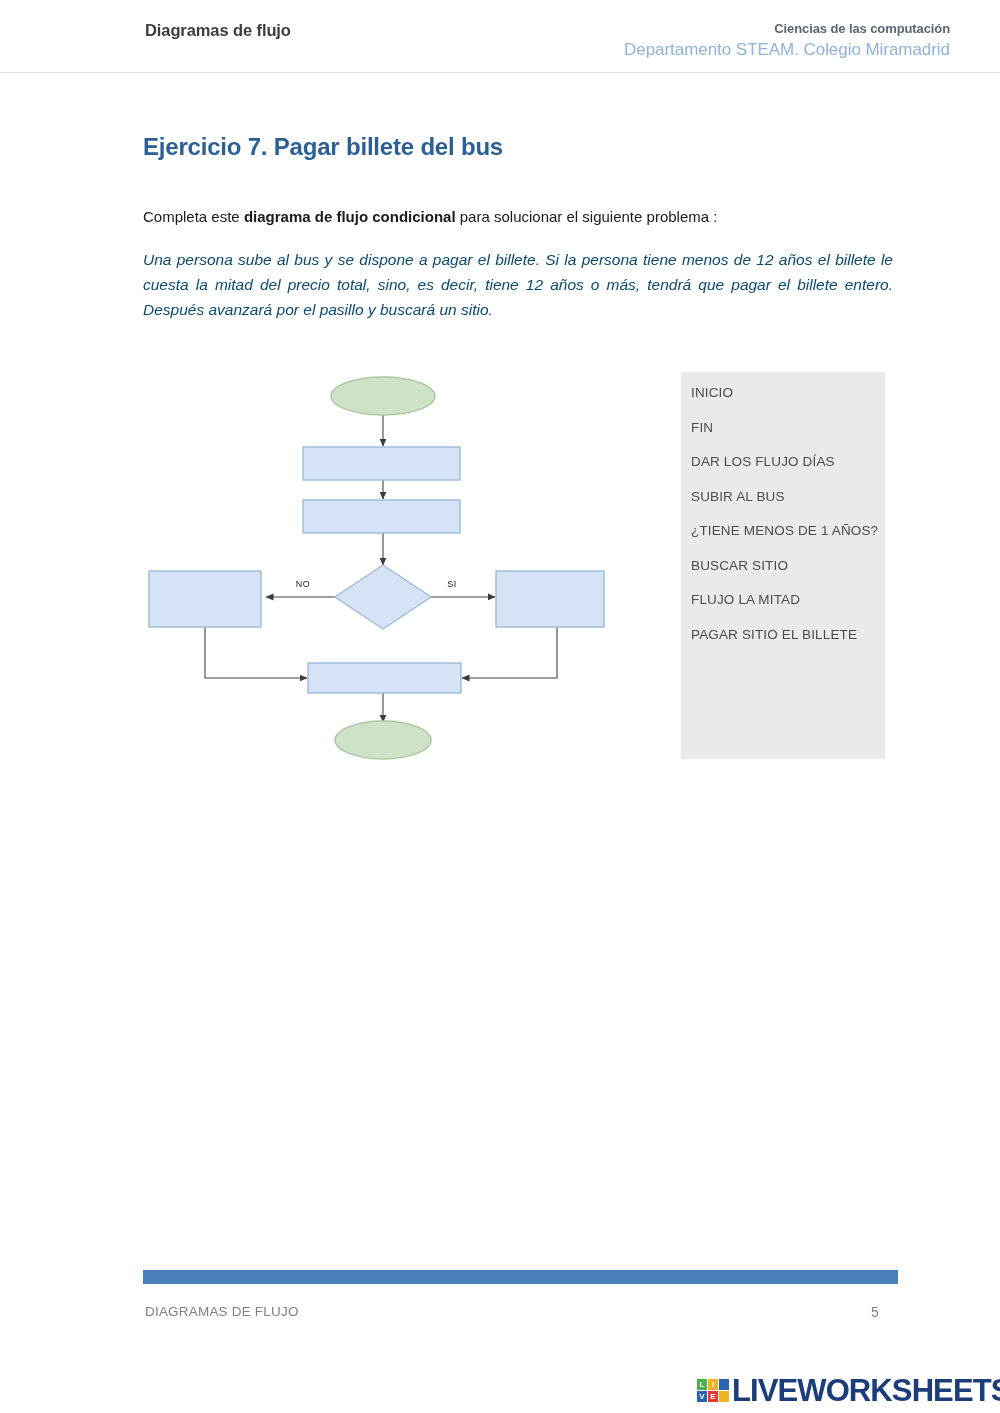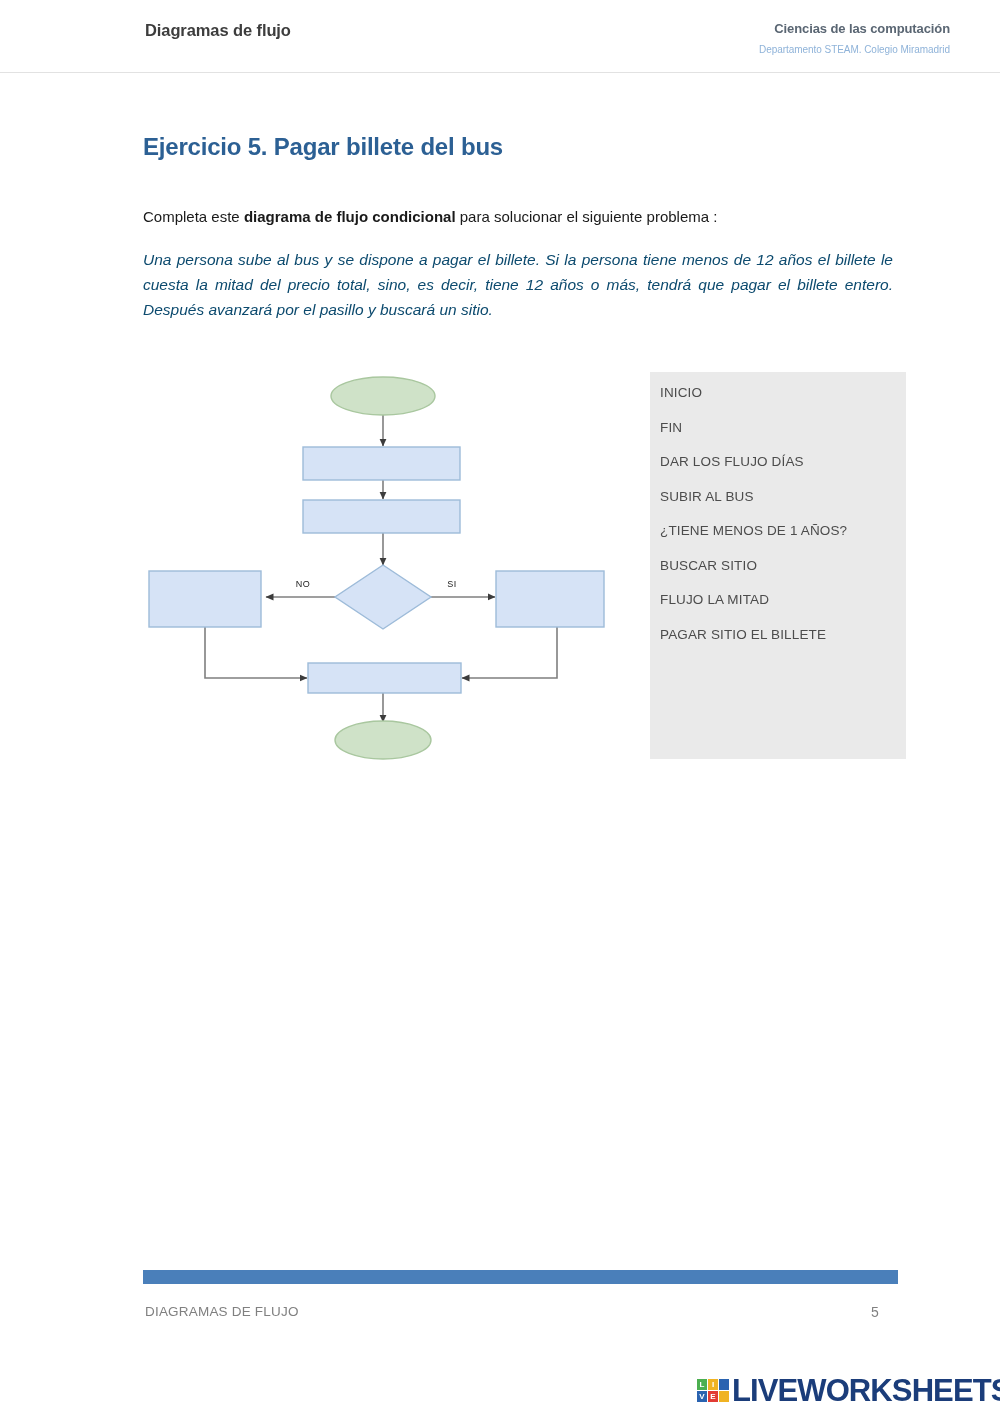--- a/index.html
+++ b/index.html
@@ -35,21 +35,21 @@
     text-align: right;
   }
   #header-course-title {
     font-size: 13px;
     font-weight: bold;
     color: #5a6673;
     letter-spacing: -0.1px;
     line-height: 22px;
   }
   #header-department {
-    font-size: 10px;
+    font-size: 17px;
     color: #8fb3d9;
     line-height: 20px;
     letter-spacing: -0.05px;
     padding-left: 42px;
   }
   #header-rule {
     position: absolute;
     left: 0; top: 72px;
     width: 1000px; height: 1px;
     background: #e2e2e2;
@@ -96,22 +96,22 @@
   .fc-label {
     font-family: "Liberation Sans", sans-serif;
     font-size: 9px;
     fill: #222222;
     letter-spacing: 0.4px;
   }
 
   
   #word-bank {
     position: absolute;
-    left: 650px; top: 372px;
-    width: 256px; height: 387px;
+    left: 681px; top: 372px;
+    width: 204px; height: 387px;
     background: #eaeaea;
   }
   .word-bank-item {
     position: absolute;
     left: 10px;
     font-size: 13.5px;
     color: #4c4c4c;
     letter-spacing: 0.15px;
     white-space: nowrap;
   }
@@ -177,21 +177,21 @@
 
 <div id="page-header">
   <div id="header-left-title">Diagramas de flujo</div>
   <div id="header-right">
     <div id="header-course-title">Ciencias de las computación</div>
     <div id="header-department" style="color: rgb(143, 179, 217);">Departamento STEAM. Colegio Miramadrid</div>
   </div>
 </div>
 <div id="header-rule"></div>
 
-<h1 id="exercise-title" style="color: rgb(44, 96, 148);">Ejercicio 5. Pagar billete del bus</h1>
+<h1 id="exercise-title" style="color: rgb(44, 96, 148);">Ejercicio 7. Pagar billete del bus</h1>
 
 <p id="intro-line"><span>Completa este </span><b>diagrama de flujo condicional</b><span> para solucionar el siguiente problema :</span></p>
 
 <p id="problem-statement">Una persona sube al bus y se dispone a pagar el billete. Si la persona tiene menos de 12 años el billete le cuesta la mitad del precio total, sino, es decir, tiene 12 años o más, tendrá que pagar el billete entero. Después avanzará por el pasillo y buscará un sitio.</p>
 
 <div id="flowchart-area">
   <svg id="flowchart-svg" width="530" height="410" viewBox="0 0 530 410" xmlns="http://www.w3.org/2000/svg">
     <defs>
       <marker id="arrow" markerWidth="9" markerHeight="9" refX="7.5" refY="3.6" orient="auto" markerUnits="userSpaceOnUse">
         <path d="M0,0 L8,3.6 L0,7.2 z" fill="#3c3c3c"></path>

